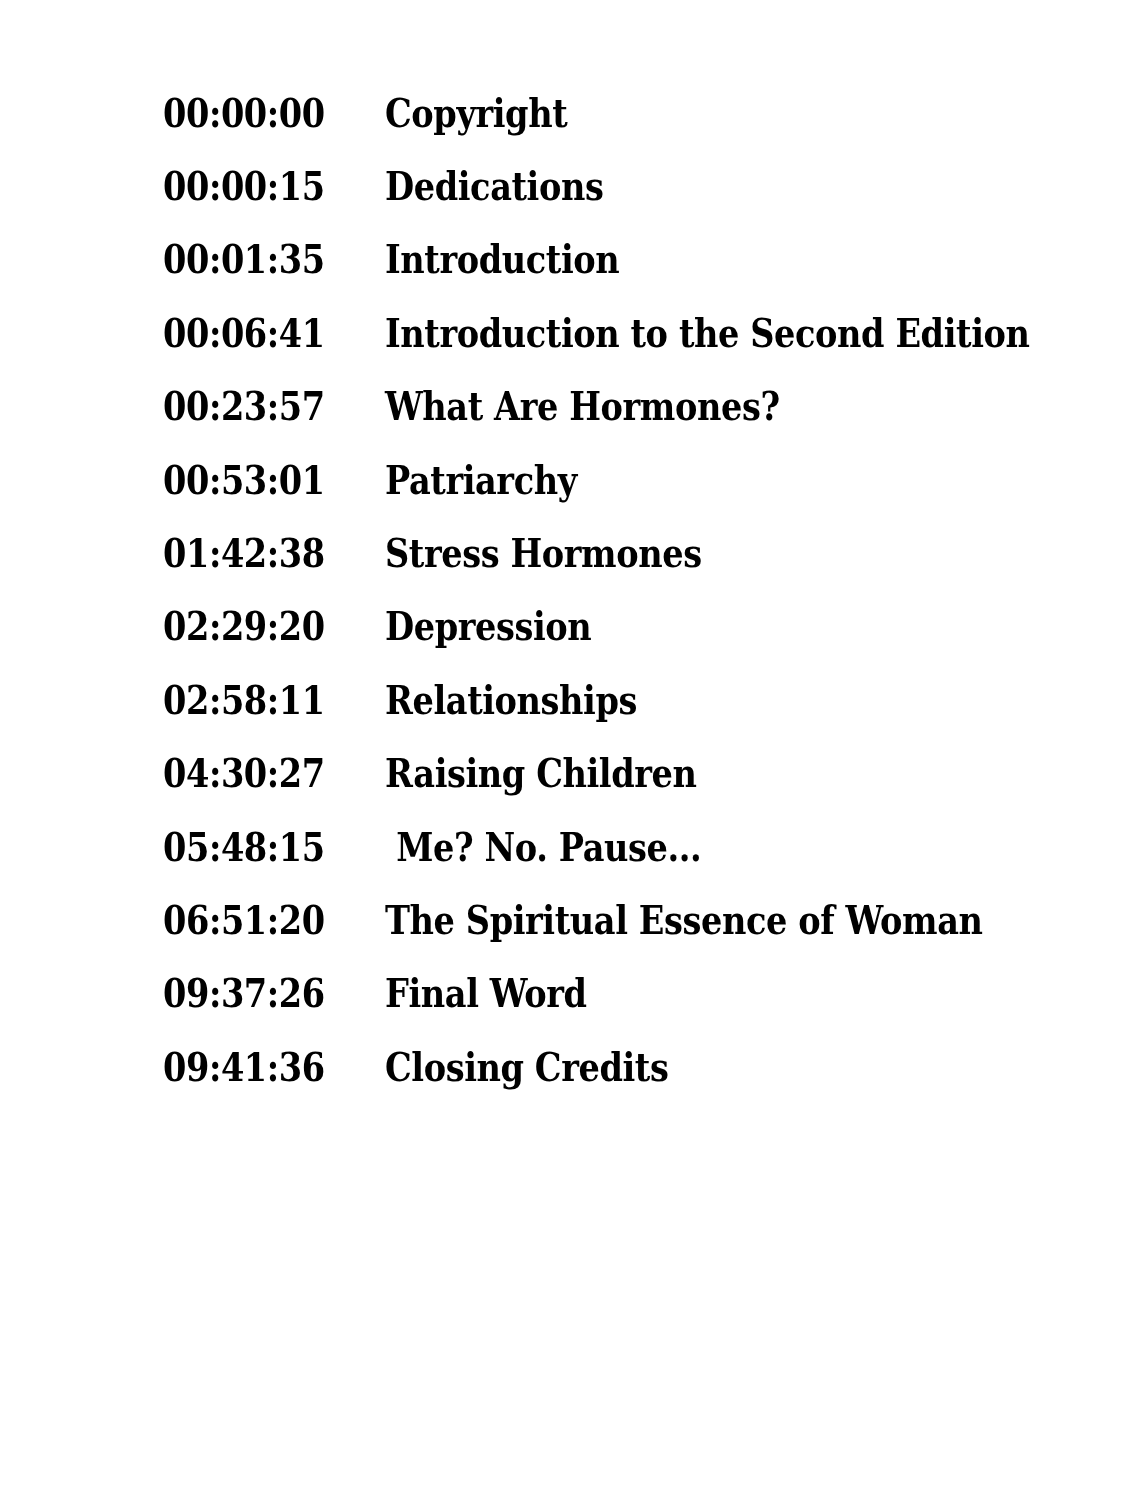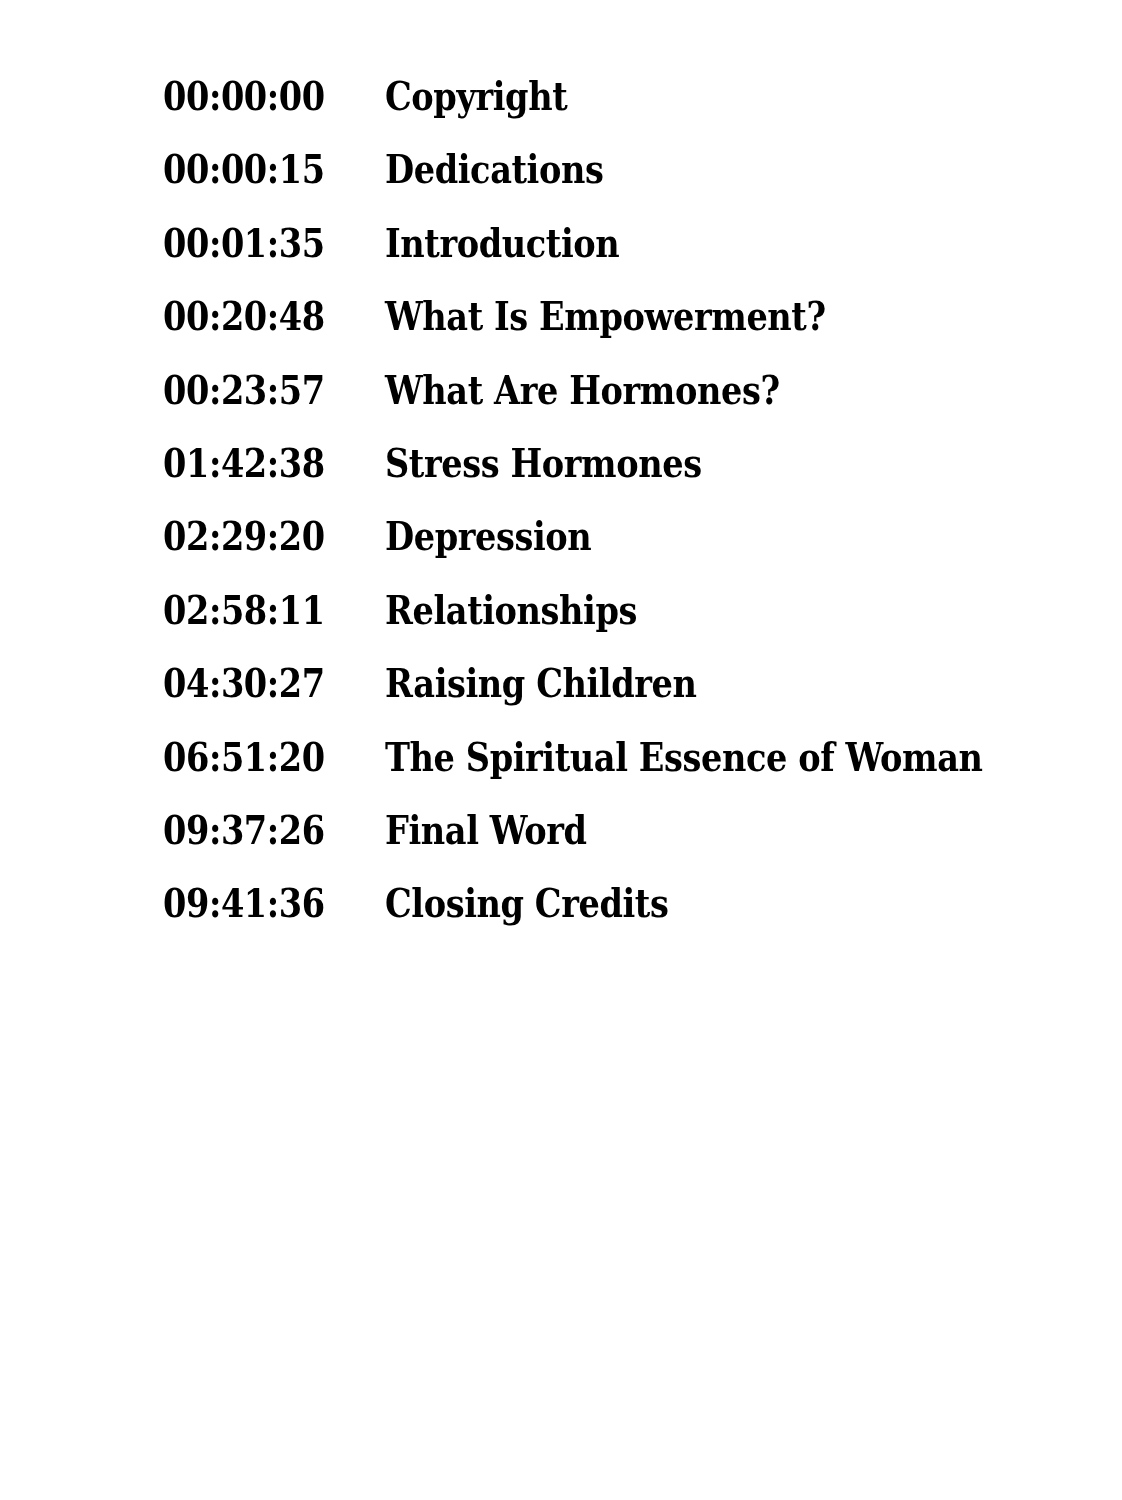--- a/index.html
+++ b/index.html
@@ -16,21 +16,21 @@
   }
   .page {
     box-sizing: border-box;
     width: 1122px;
     height: 1500px;
     padding: 76px 0 0 163px;
   }
   .toc-row {
     height: 73.4px;
     display: flex;
-    align-items: flex-start;
+    align-items: center;
   }
   .time, .title {
     font-weight: 700;
     font-size: 40px;
     line-height: 1;
     display: inline-block;
     transform: scaleX(0.84);
     transform-origin: 0 50%;
     white-space: pre;
     letter-spacing: -0.5px;
@@ -54,44 +54,52 @@
   </div>
   <div class="toc-row">
     <span class="time">00:00:15</span>
     <span class="title">Dedications</span>
   </div>
   <div class="toc-row">
     <span class="time">00:01:35</span>
     <span class="title">Introduction</span>
   </div>
   <div class="toc-row">
-    <span class="time">00:20:48</span>
-    <span class="title">What Is Empowerment?</span>
+    <span class="time">00:06:41</span>
+    <span class="title">Introduction to the Second Edition</span>
   </div>
   <div class="toc-row">
     <span class="time">00:23:57</span>
     <span class="title">What Are Hormones?</span>
+  </div>
+  <div class="toc-row">
+    <span class="time">00:53:01</span>
+    <span class="title">Patriarchy</span>
   </div>
   <div class="toc-row">
     <span class="time">01:42:38</span>
     <span class="title">Stress Hormones</span>
   </div>
   <div class="toc-row">
     <span class="time">02:29:20</span>
     <span class="title">Depression</span>
   </div>
   <div class="toc-row">
     <span class="time">02:58:11</span>
     <span class="title">Relationships</span>
   </div>
   <div class="toc-row">
     <span class="time">04:30:27</span>
     <span class="title">Raising Children</span>
   </div>
   <div class="toc-row">
+    <span class="time">05:48:15</span>
+    <span class="title"> Me? No. Pause...</span>
+  </div>
+  <div class="toc-row">
     <span class="time">06:51:20</span>
     <span class="title">The Spiritual Essence of Woman</span>
   </div>
   <div class="toc-row">
     <span class="time">09:37:26</span>
     <span class="title">Final Word</span>
   </div>
   <div class="toc-row">
     <span class="time">09:41:36</span>
     <span class="title">Closing Credits</span>

